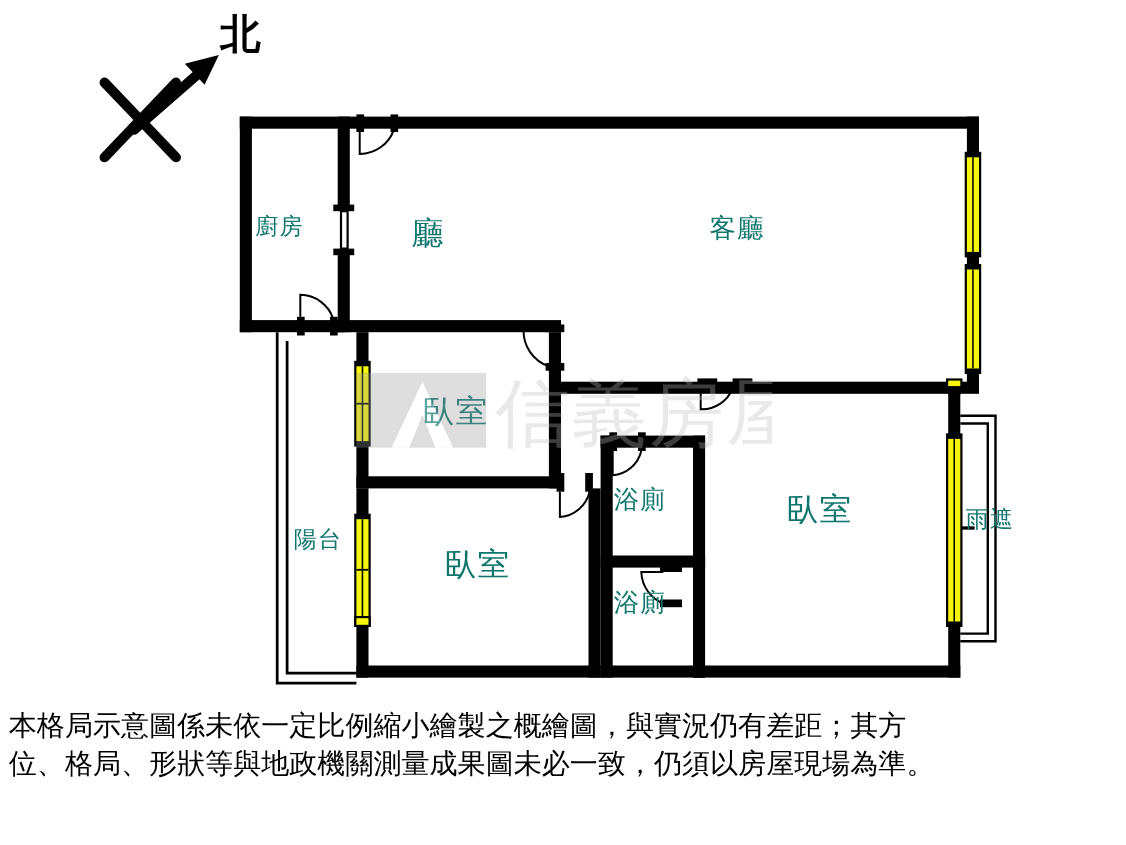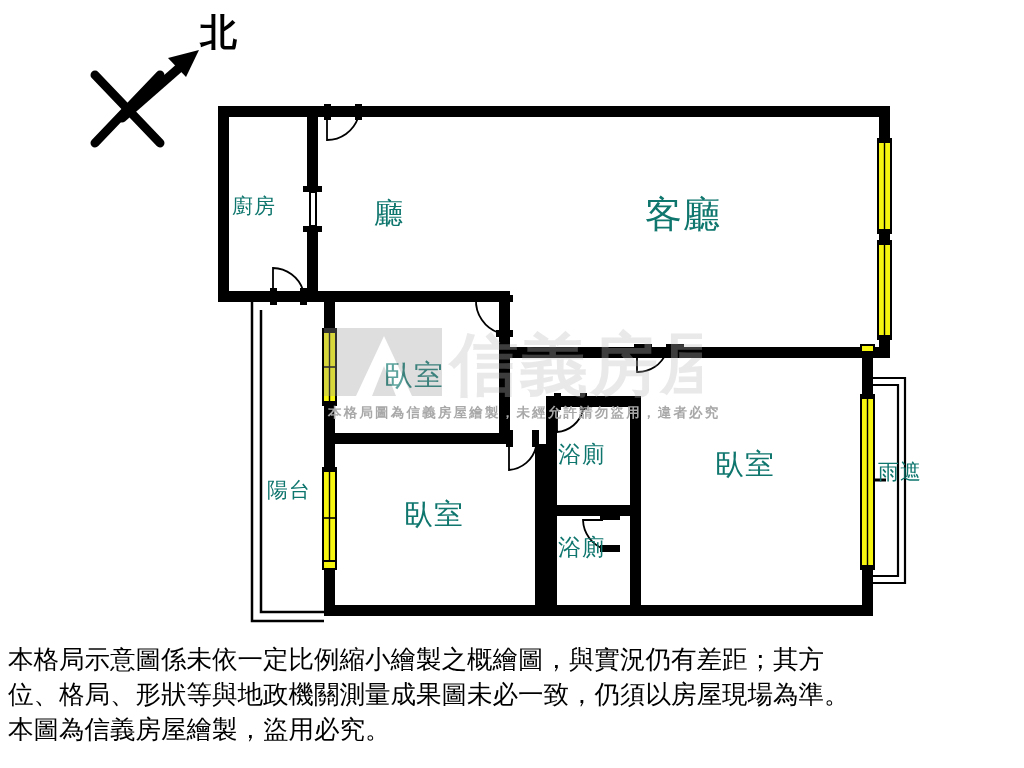--- a/index.html
+++ b/index.html
@@ -32,42 +32,41 @@
   }
 
   .room-label {
     position: absolute;
     color: #0f766e;
     font-family: "Liberation Serif", "DejaVu Serif", serif;
     white-space: nowrap;
     line-height: 1;
     user-select: none;
   }
-  .lbl-xl { font-size: 37px; letter-spacing: 1px; }
+  .lbl-xl { font-size: 24px; letter-spacing: 1px; }
   .lbl-lg { font-size: 29px; letter-spacing: 1px; }
   .lbl-md { font-size: 21px; letter-spacing: 1px; }
   .lbl-sm { font-size: 23px; letter-spacing: 1px; }
 
   .compass-text {
     position: absolute;
     font-size: 37px;
     font-weight: bold;
     color: #000;
     font-family: "Liberation Serif", "DejaVu Serif", serif;
     line-height: 1;
   }
 
   #watermark {
     position: absolute;
     left: 322px;
-    top: 322px;
+    top: 333px;
     width: 380px;
     height: 110px;
     pointer-events: none;
-    font-weight: bold;
   }
   #wm-logo {
     position: absolute;
     left: 0; top: 0;
     width: 380px;
     height: 80px;
     opacity: 0.32;
   }
   #wm-note {
     position: absolute;
@@ -283,22 +282,20 @@
   <div class="room-label lbl-md" style="left:267px; top:480px;">陽台</div>
 
   <div class="room-label lbl-md" style="left:878px; top:462px;">雨遮</div>
 
   <div id="watermark">
     <svg id="wm-logo" viewBox="0 0 380 80">
       <rect x="2" y="6" width="118" height="68" fill="#9b9b9b"></rect>
       <path d="M 34 74 L 62 14 L 90 74 L 74 74 L 62 44 L 50 74 Z" fill="#ffffff"></path>
       <text x="128" y="66" font-family="Liberation Serif, DejaVu Serif, serif" font-size="68" fill="#bdbdbd" letter-spacing="2">信義房屋</text>
     </svg>
-    <div id="wm-note">本格局圖為信義房屋繪製，未經允許請勿盜用，違者必究</div>
   </div>
 
   <div id="disclaimer">
     <div>本格局示意圖係未依一定比例縮小繪製之概繪圖，與實況仍有差距；其方</div>
     <div>位、格局、形狀等與地政機關測量成果圖未必一致，仍須以房屋現場為準。</div>
-    <div>本圖為信義房屋繪製，盜用必究。</div>
   </div>
 
 </div>
 
 </body></html>

